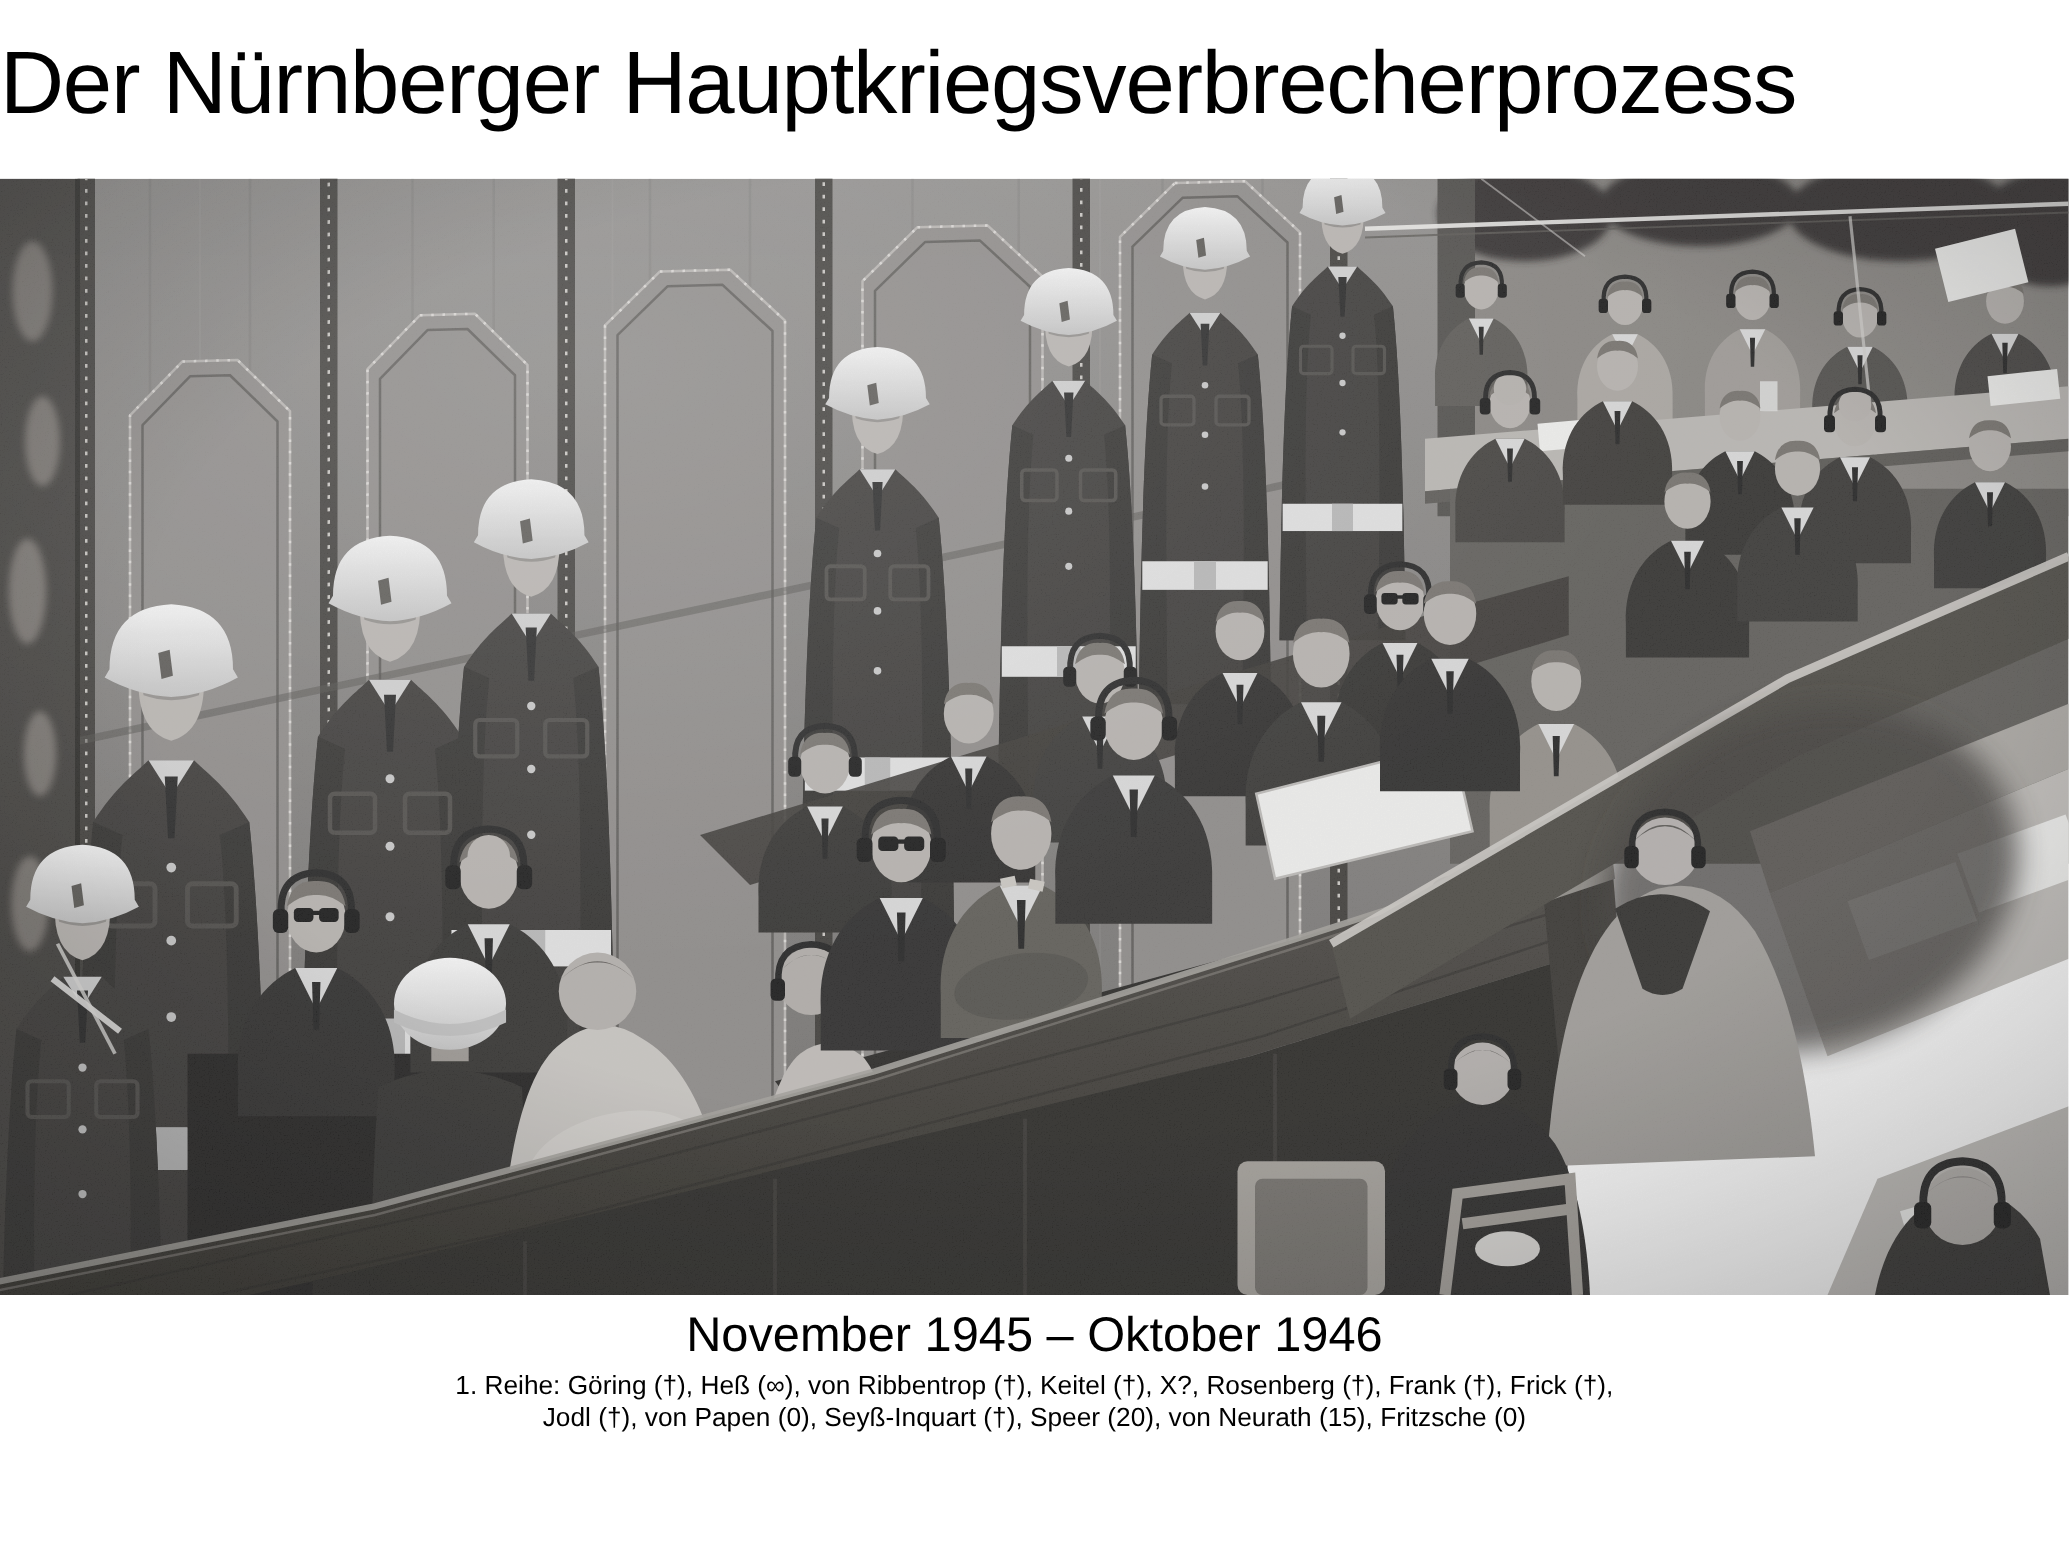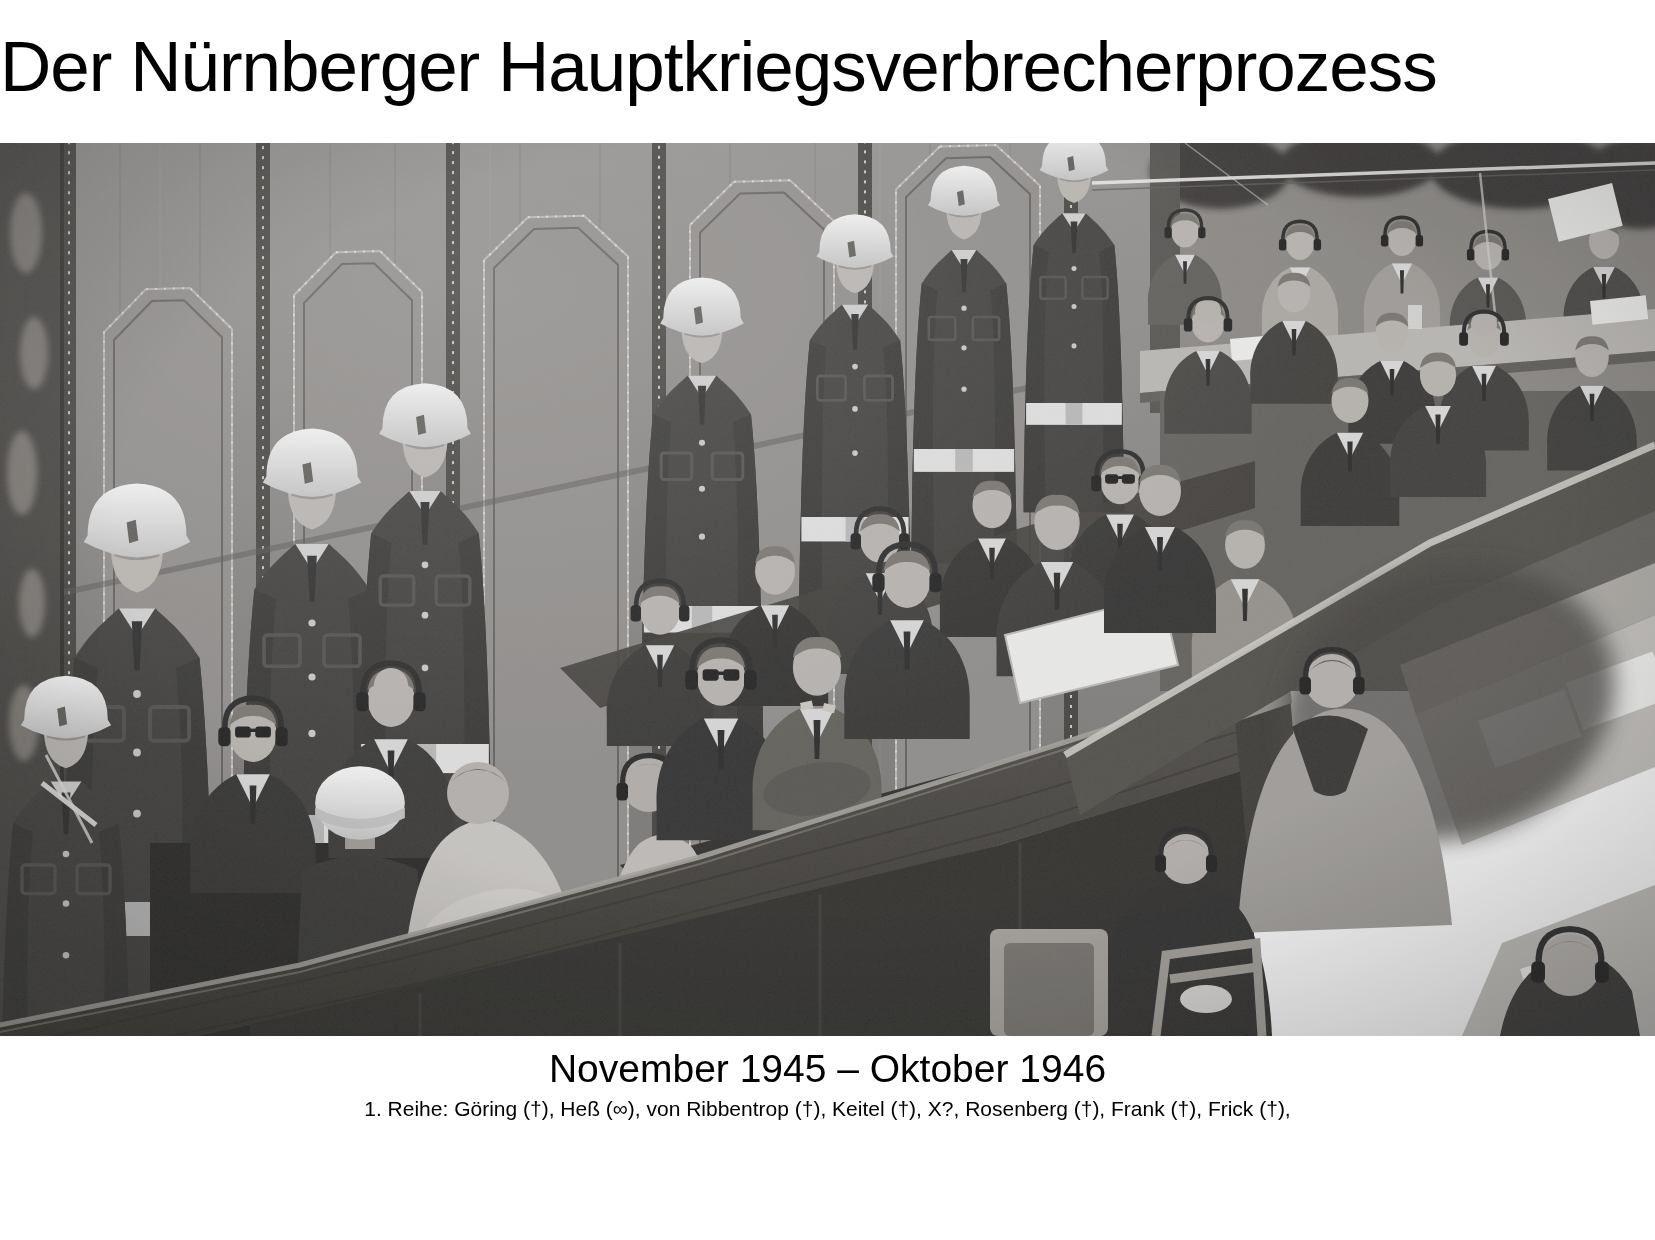--- a/index.html
+++ b/index.html
@@ -360,15 +360,16 @@
 
       <rect x="0" y="0" width="1655" height="893" fill="url(#liteG)"></rect>
       <rect x="0" y="0" width="1655" height="893" fill="url(#vigG)"></rect>
       <rect x="0" y="0" width="1655" height="893" filter="url(#grainF)" opacity="0.15"></rect>
     </svg>
   </figure>
 
   <div class="caption">
     <p class="date">November 1945 – Oktober 1946</p>
     <p class="names">1. Reihe: Göring (†), Heß (∞), von Ribbentrop (†), Keitel (†), X?, Rosenberg (†), Frank (†), Frick (†),</p>
+    <p class="names">Jodl (†), von Papen (0), Seyß-Inquart (†), Speer (20), von Neurath (15), Fritzsche (0)</p>
   </div>
 
 </div>
 
 </body></html>

